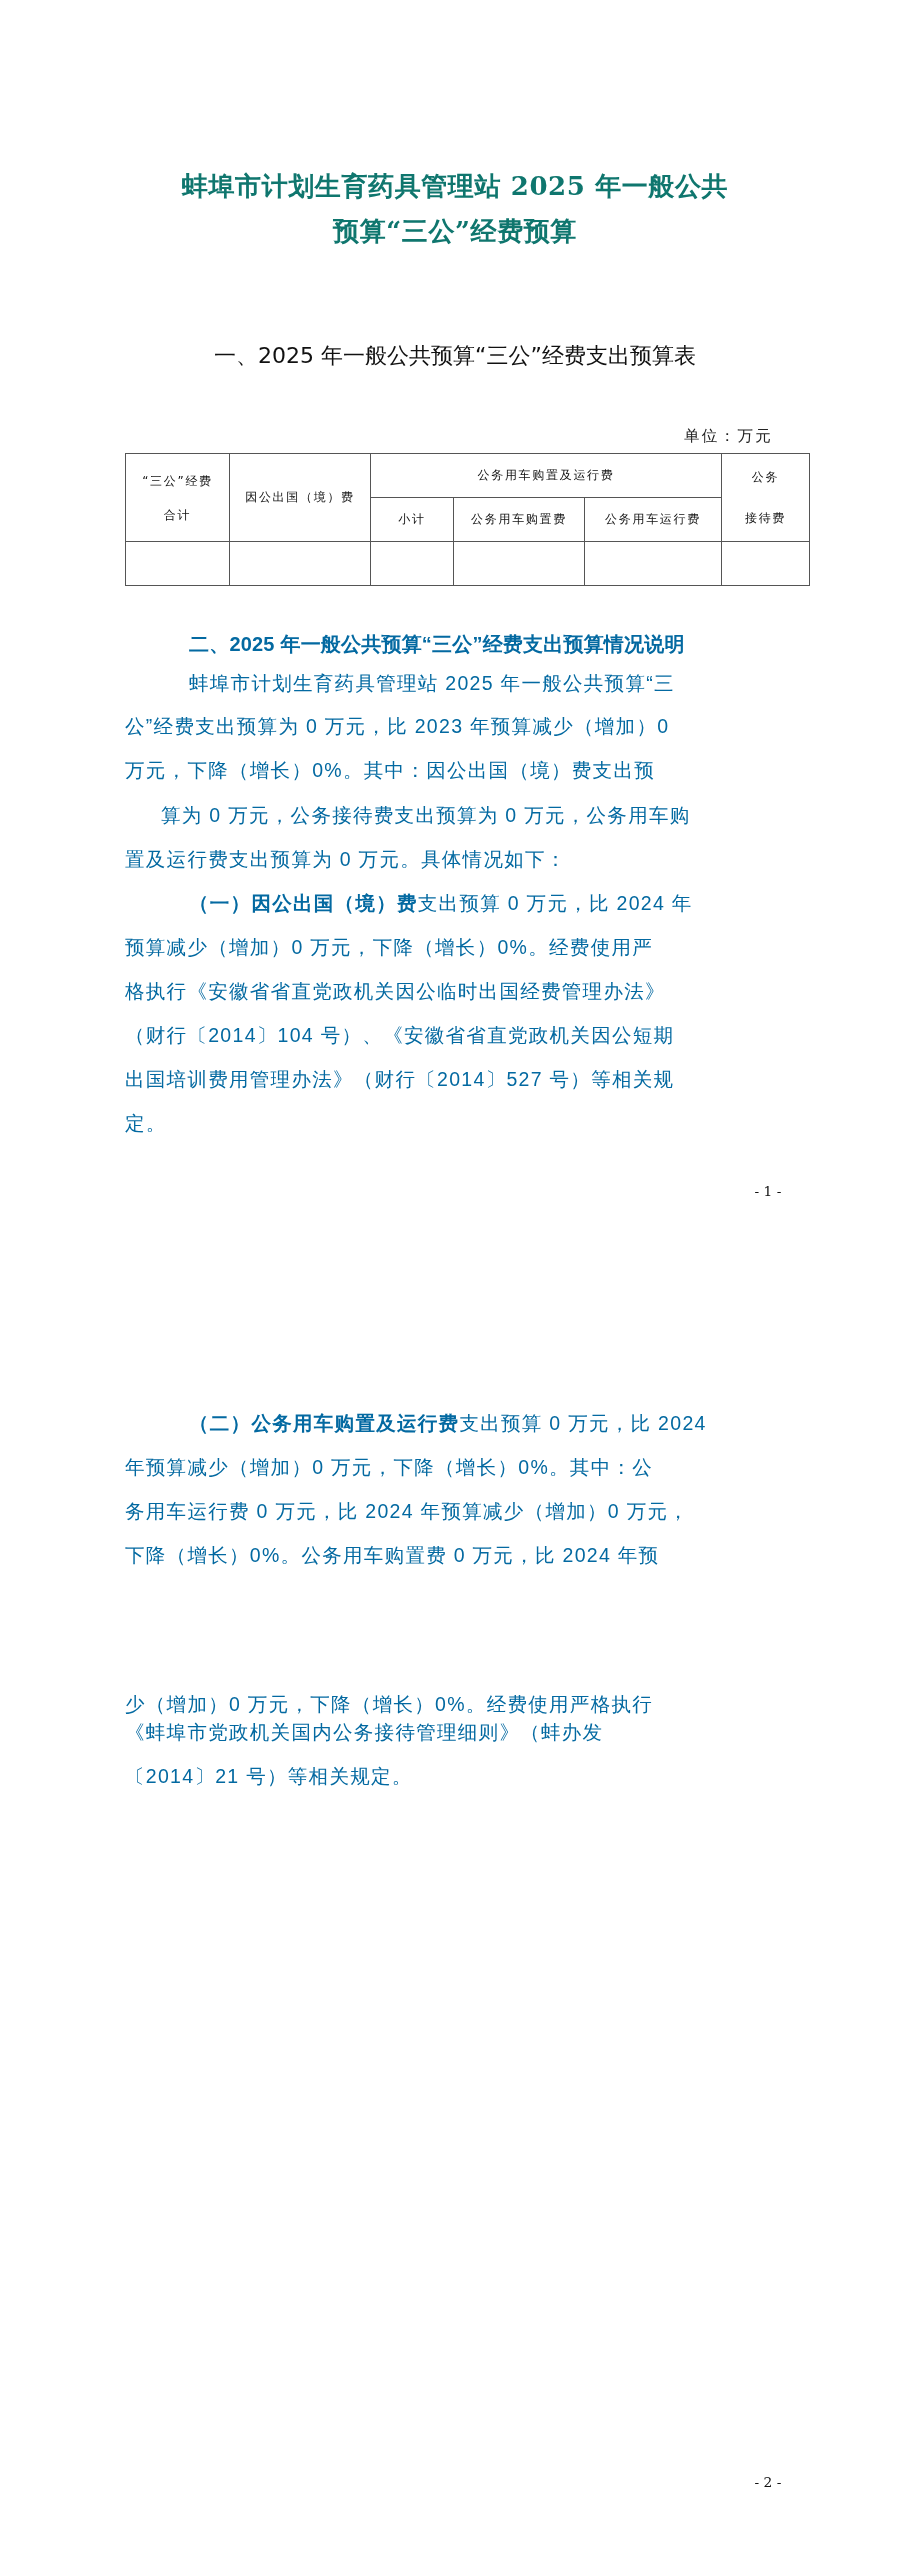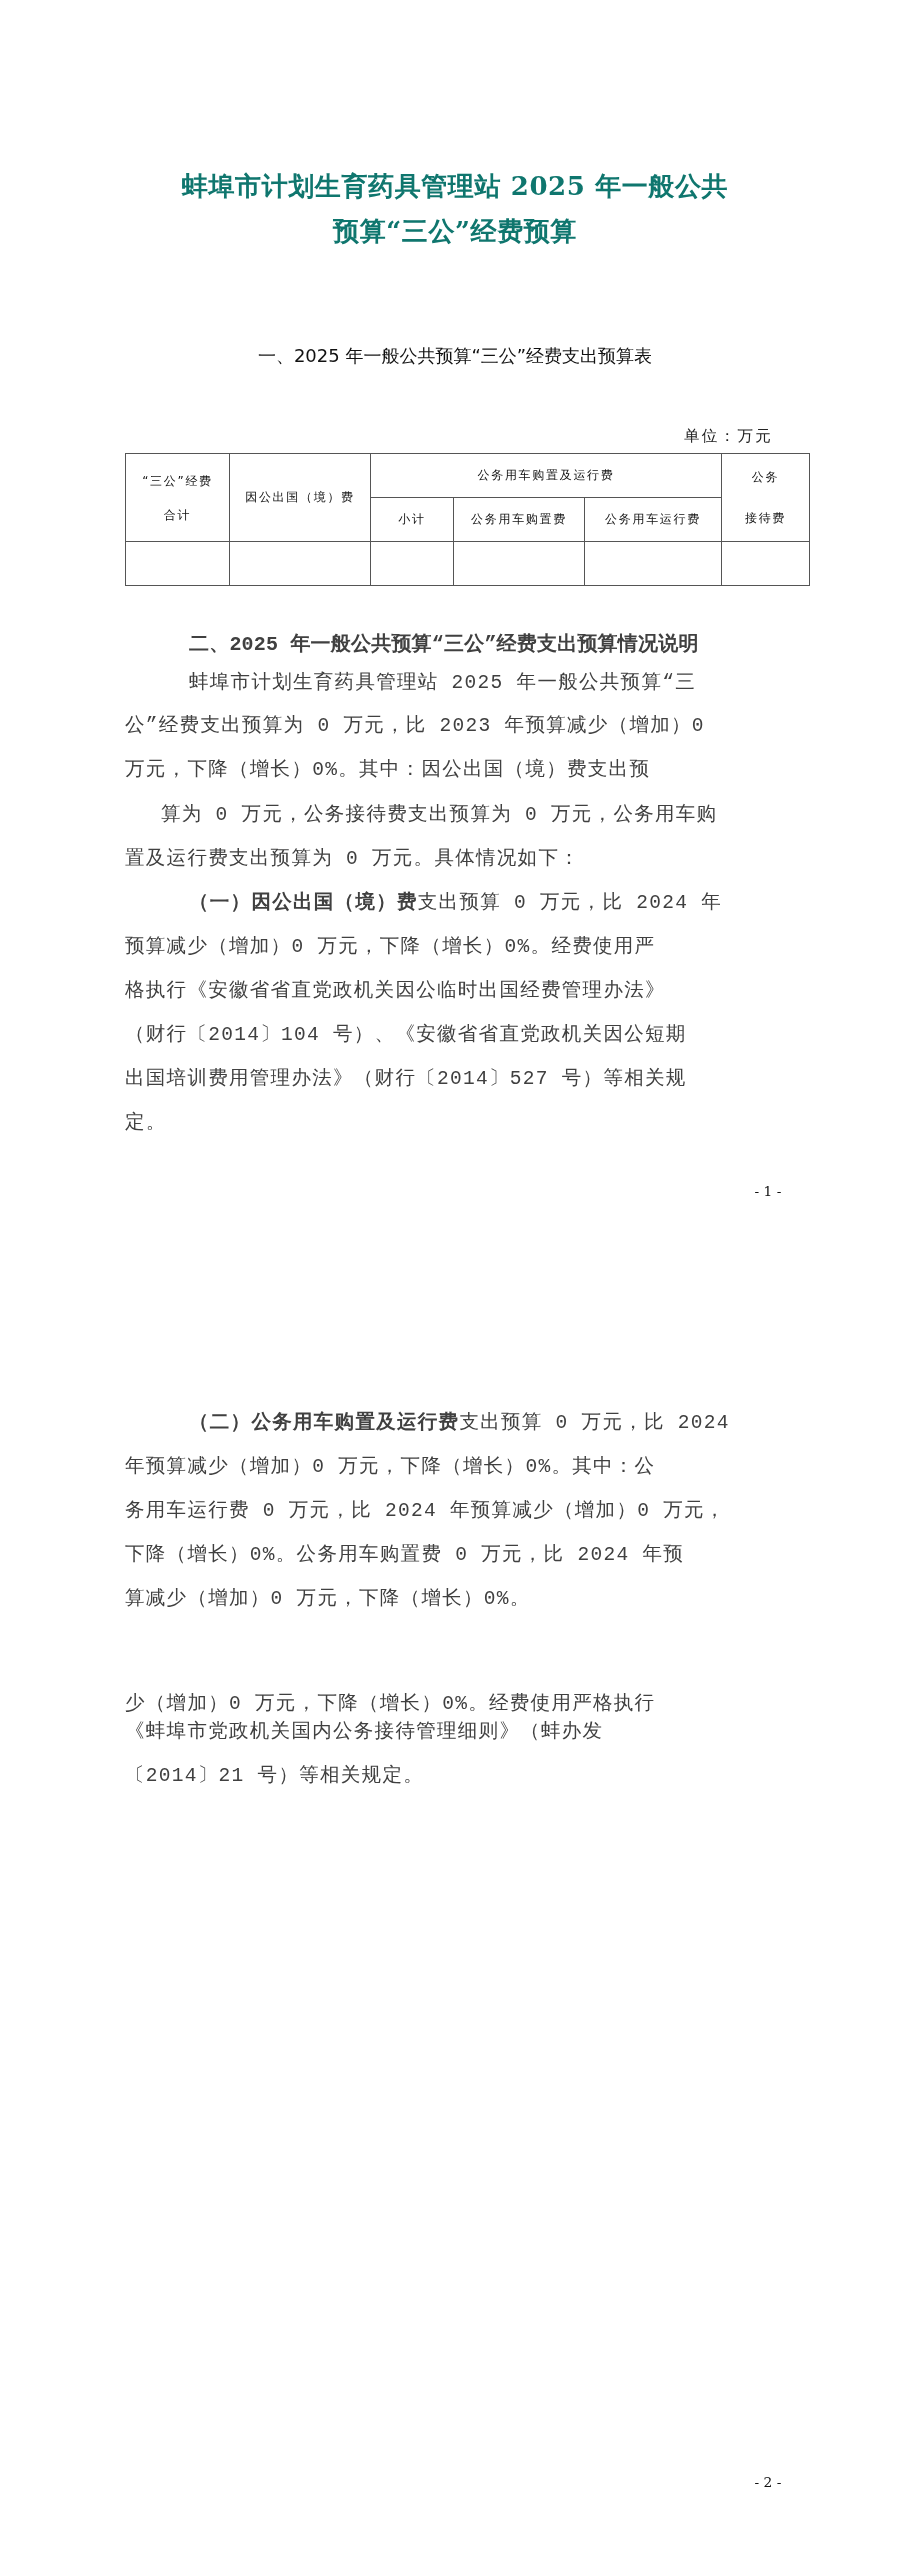--- a/index.html
+++ b/index.html
@@ -6,38 +6,38 @@
   body { width: 910px; height: 2576px; position: relative; overflow: hidden; color: #111; }
   .page { position: absolute; left: 0; width: 910px; background: #fff; }
   .title {
     position: absolute; left: 0; width: 910px; text-align: center;
     font-family: "DejaVu Serif", "Liberation Serif", serif; font-weight: bold;
     font-size: 26px; line-height: 40px; letter-spacing: 0.6px; color: #0f766e;
   }
   .h1 {
     position: absolute; left: 0; width: 910px; text-align: center;
     font-family: "DejaVu Sans", "Liberation Sans", sans-serif;
-    font-size: 18px; line-height: 29px; color: #111;
+    font-size: 22px; line-height: 29px; color: #111;
   }
   .unit {
     position: absolute; right: 137px;
     font-family: "DejaVu Sans", "Liberation Sans", sans-serif;
     font-size: 15.5px; line-height: 23px; letter-spacing: 2.3px; color: #222;
   }
   table.budget {
     position: absolute; left: 125px; top: 453px; width: 684px; height: 131px;
     border-collapse: collapse; table-layout: fixed;
     font-family: "DejaVu Sans", "Liberation Sans", sans-serif; font-size: 12px; color: #111;
   }
   table.budget td { border: 1.1px solid #555; text-align: center; vertical-align: middle; padding: 0; letter-spacing: 1.7px; }
   table.budget td.stack { line-height: 44px; }
   .line {
     position: absolute; left: 125px; width: 645px; white-space: nowrap;
-    font-family: Liberation Mono, monospace;
-    font-size: 19.5px; line-height: 27.5px; color: #404040; letter-spacing: 1.3px;
+    font-family: Liberation Sans, sans-serif;
+    font-size: 19.5px; line-height: 27.5px; color: #0369a1; letter-spacing: 1.3px;
   }
   .line.indent { left: 189px; width: 581px; }
   .line.h2 { font-weight: bold; letter-spacing: 0.2px; font-size: 20px; }
   .line b { font-weight: bold; }
   .pageno {
     position: absolute; left: 745px; width: 46px; text-align: center;
     font-family: "DejaVu Serif", "Liberation Serif", serif; font-size: 13.8px; line-height: 17px; color: #111;
   }
 </style>
 </head>
@@ -108,21 +108,20 @@
   <div class="pageno" style="top:1183px;">- 1 -</div>
 </div>
 
 <div class="page" style="top:1288px; height:1288px;">
   <div class="line indent" style="top:122px;">
     <b>（二）公务用车购置及运行费</b><span>支出预算 0 万元，比 2024</span>
   </div>
   <div class="line" style="top:166px;">年预算减少（增加）0 万元，下降（增长）0%。其中：公</div>
   <div class="line" style="top:210px;">务用车运行费 0 万元，比 2024 年预算减少（增加）0 万元，</div>
   <div class="line" style="top:254px;">下降（增长）0%。公务用车购置费 0 万元，比 2024 年预</div>
-  <div class="line" style="top:298px;">算减少（增加）0 万元，下降（增长）0%。</div>
 
   <div class="line" style="top:403px;">少（增加）0 万元，下降（增长）0%。经费使用严格执行</div>
   <div class="line" style="top:431px;">《蚌埠市党政机关国内公务接待管理细则》（蚌办发</div>
   <div class="line" style="top:475px;">〔2014〕21 号）等相关规定。</div>
 
   <div class="pageno" style="top:1186px;">- 2 -</div>
 </div>
 
 
 </body></html>

